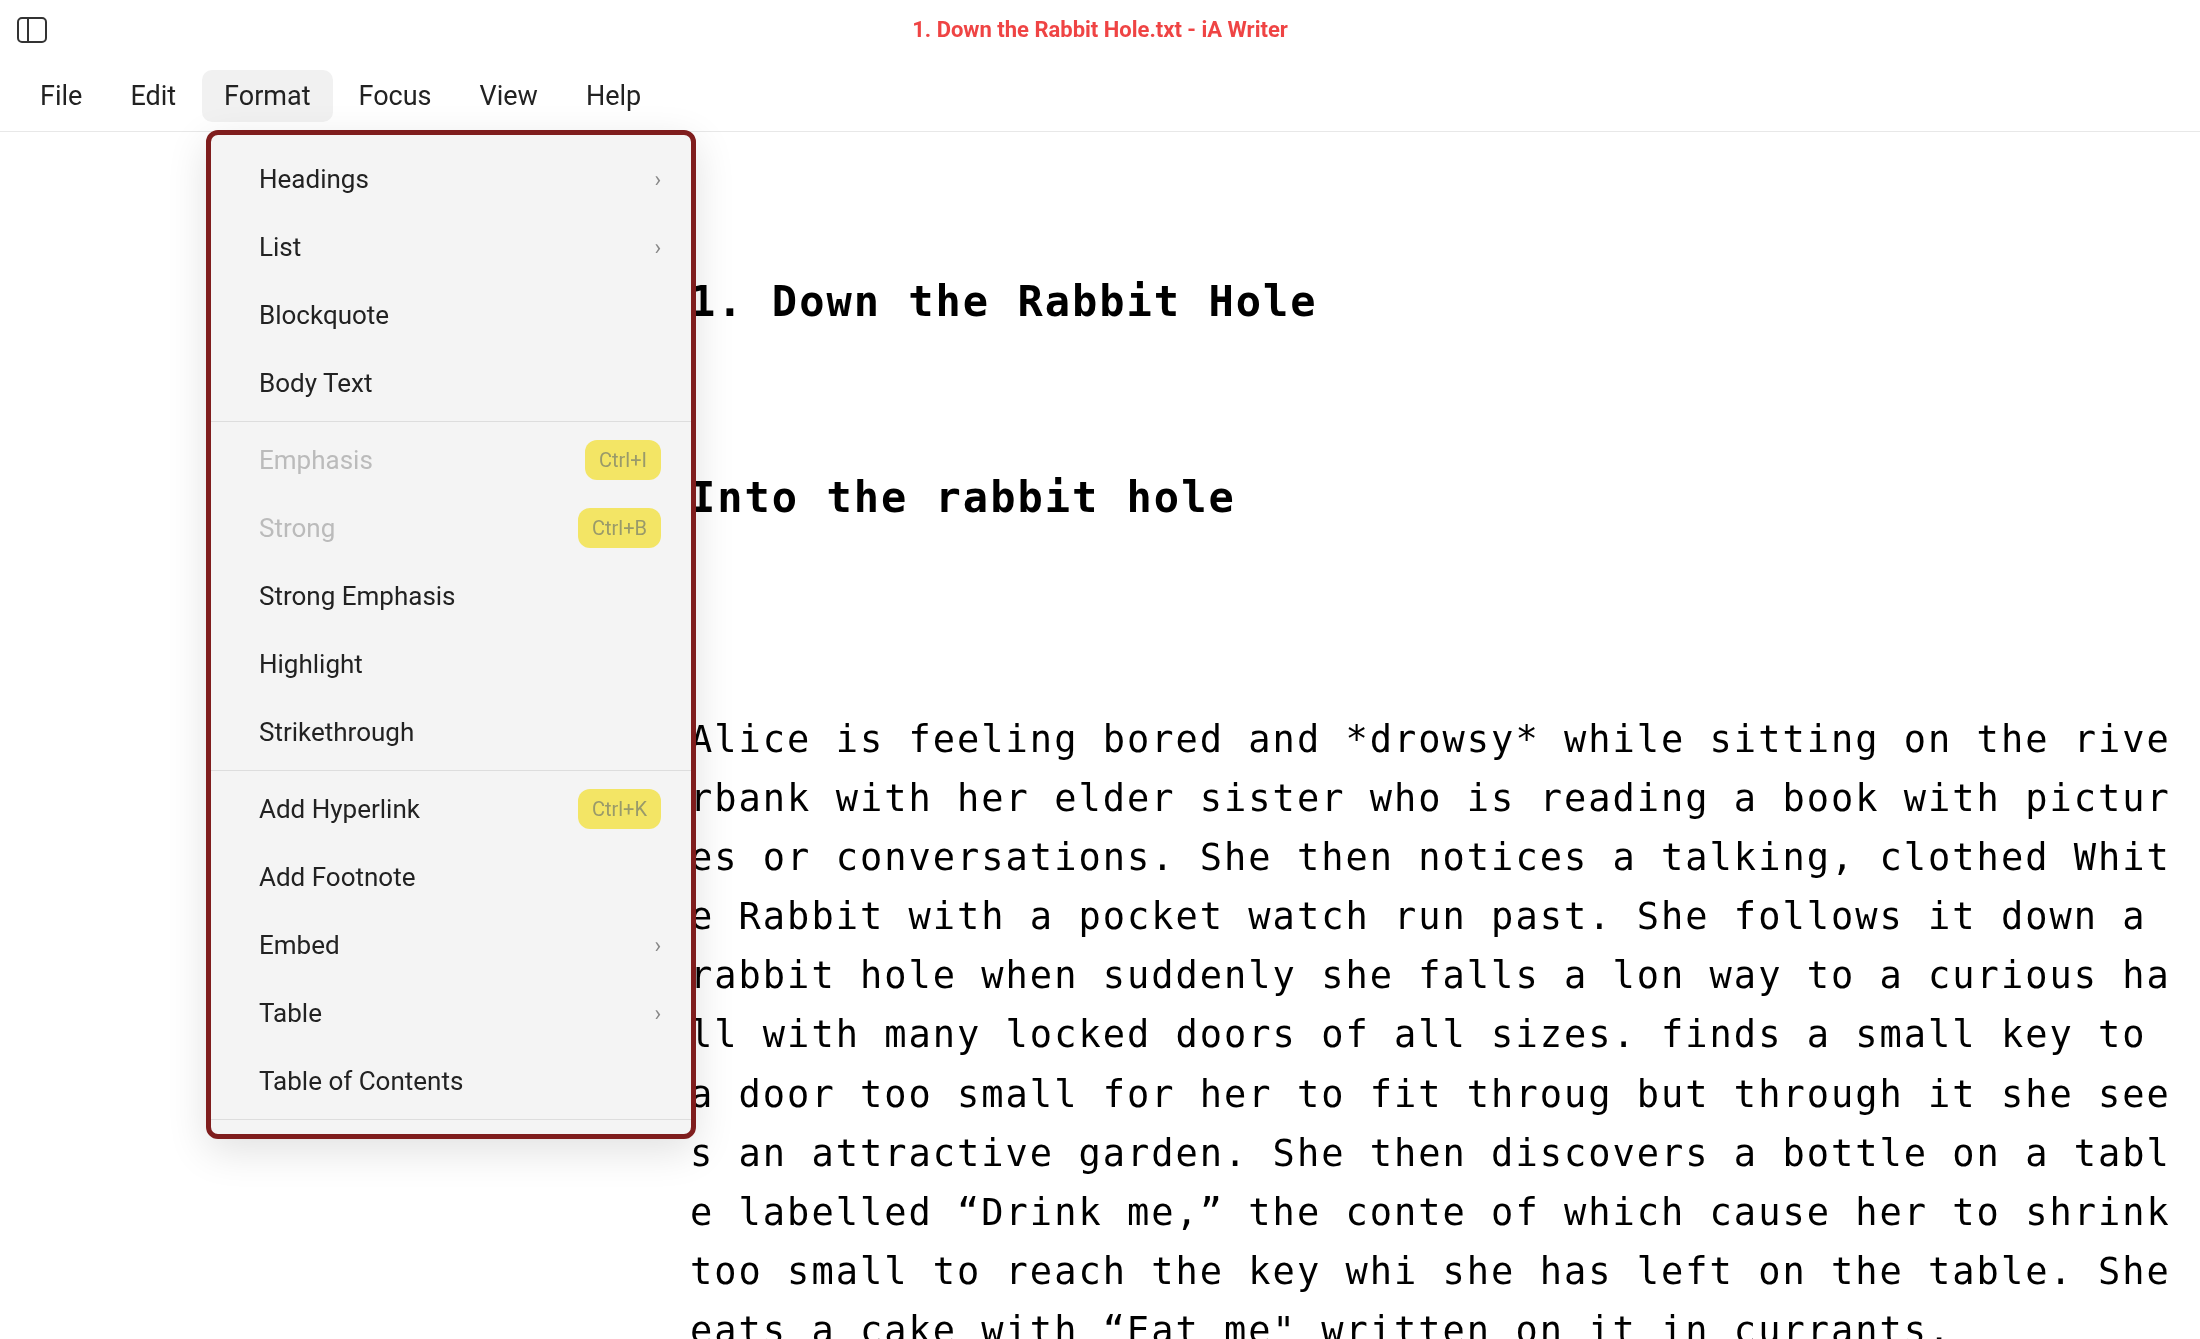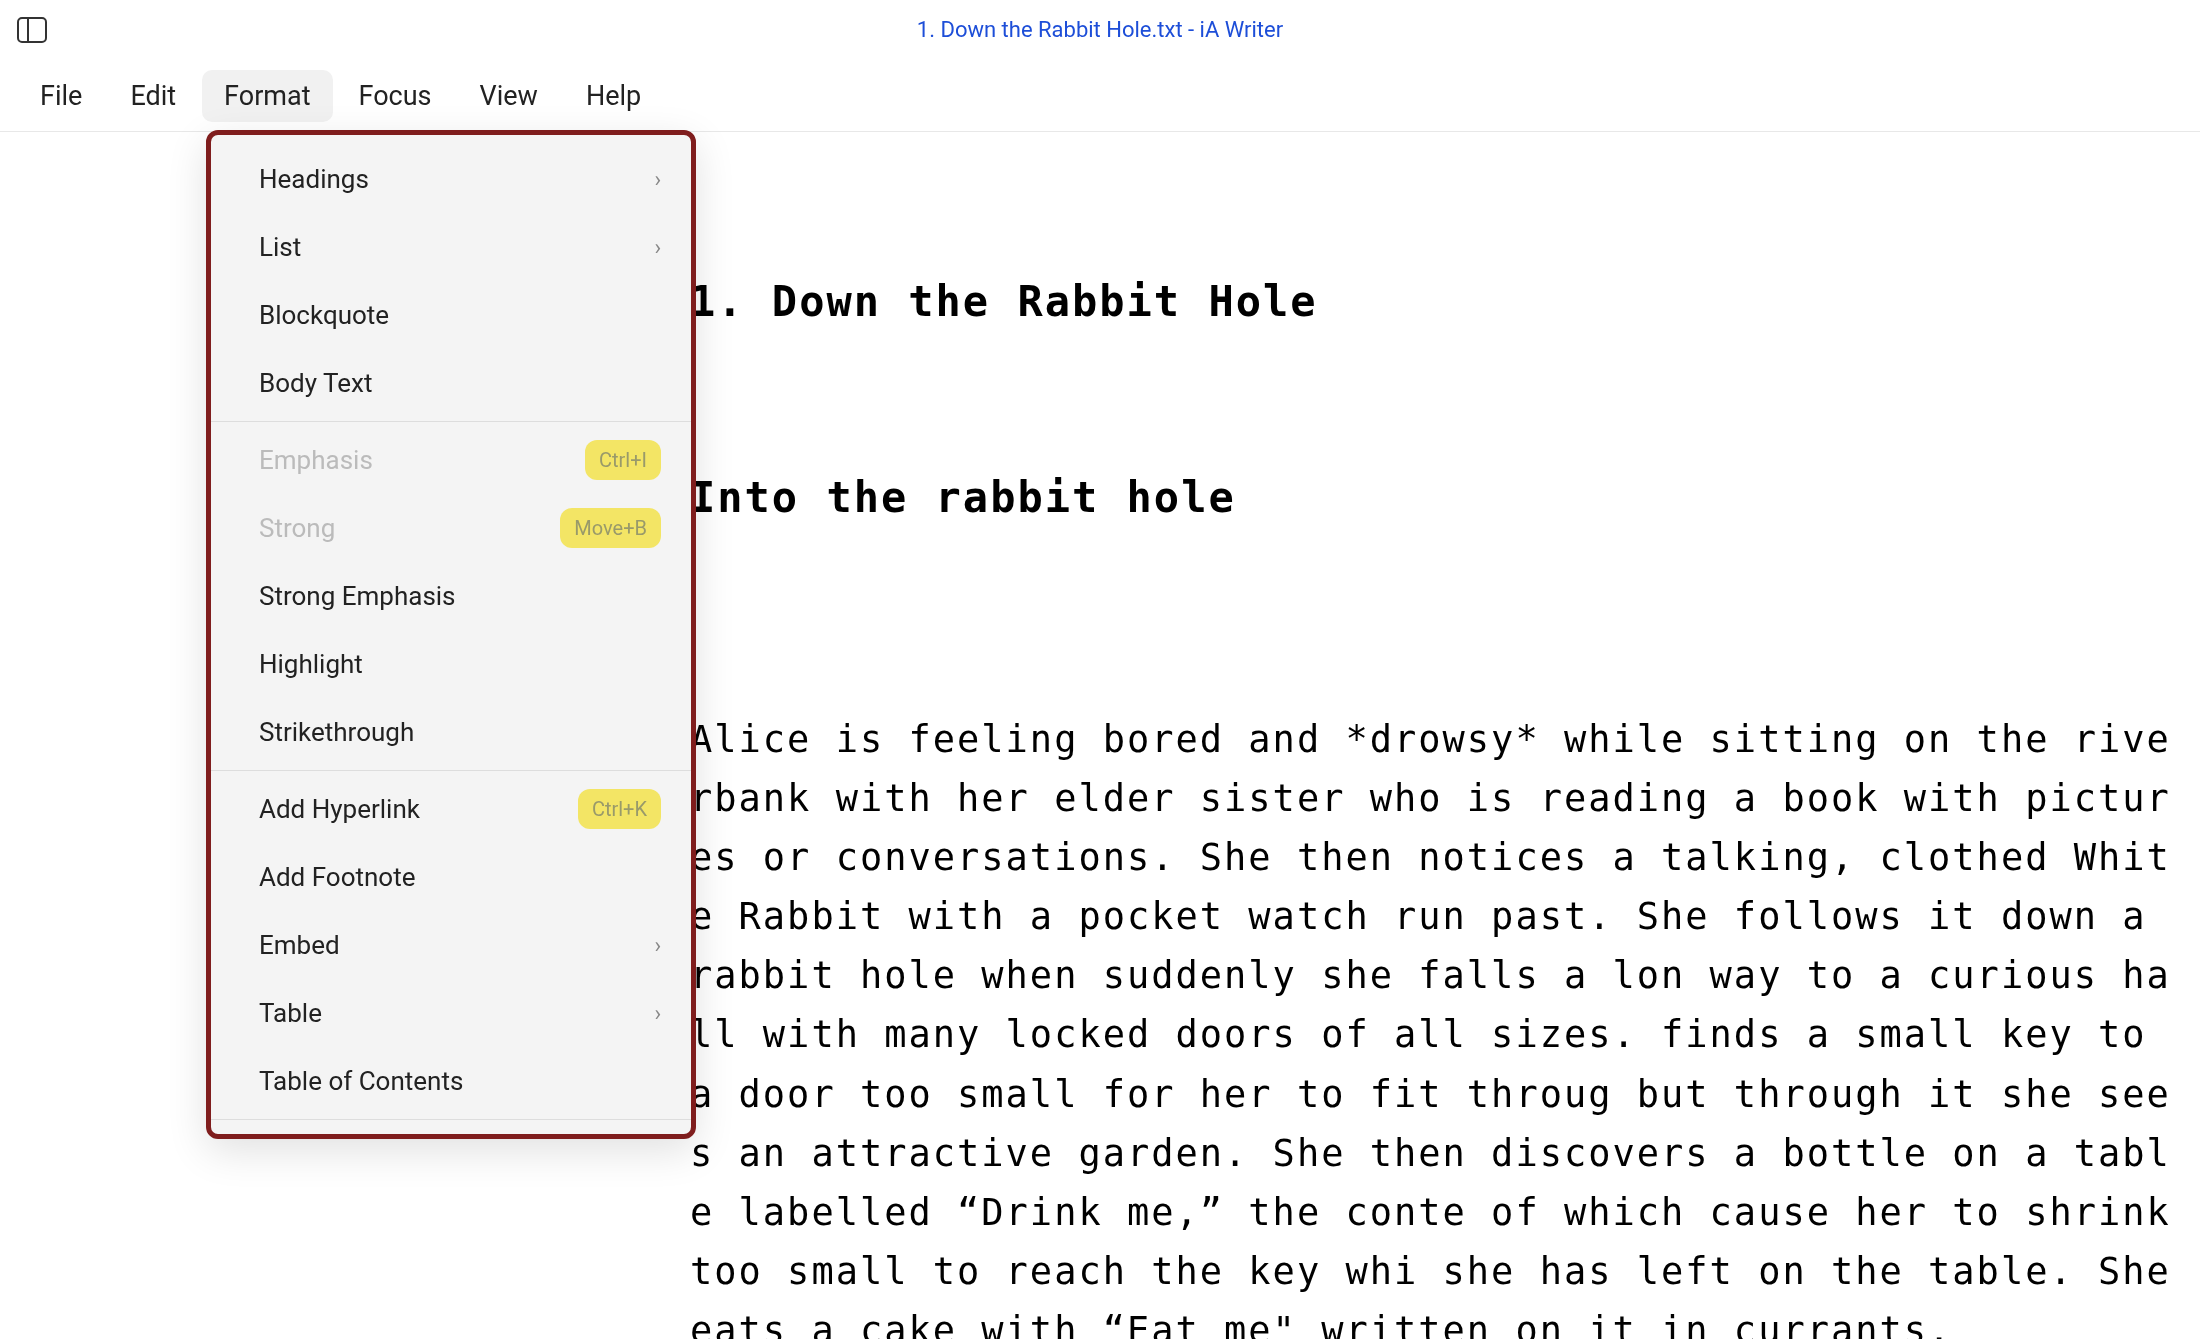--- a/index.html
+++ b/index.html
@@ -25,22 +25,22 @@
       display: flex;
       align-items: center;
       justify-content: center;
     }
     .sidebar-toggle svg { stroke: #333; }
     .window-title {
       position: absolute;
       left: 50%;
       transform: translateX(-50%);
       font-size: 22px;
-      color: #1d4ed8;
-      font-weight: 400;
+      color: #ef4444;
+      font-weight: 700;
     }
     .menubar {
       height: 72px;
       display: flex;
       align-items: center;
       gap: 4px;
       padding: 0 18px;
       border-bottom: 1px solid #e8e8e8;
     }
     .menu-item {
@@ -170,21 +170,21 @@
     <span>Body Text</span>
   </div>
   <div class="dd-divider"></div>
 
   <div class="dd-item disabled">
     <span>Emphasis</span>
     <span class="dd-shortcut">Ctrl+I</span>
   </div>
   <div class="dd-item disabled">
     <span>Strong</span>
-    <span class="dd-shortcut">Move+B</span>
+    <span class="dd-shortcut">Ctrl+B</span>
   </div>
   <div class="dd-item">
     <span>Strong Emphasis</span>
   </div>
   <div class="dd-item">
     <span>Highlight</span>
   </div>
   <div class="dd-item">
     <span>Strikethrough</span>
   </div>

